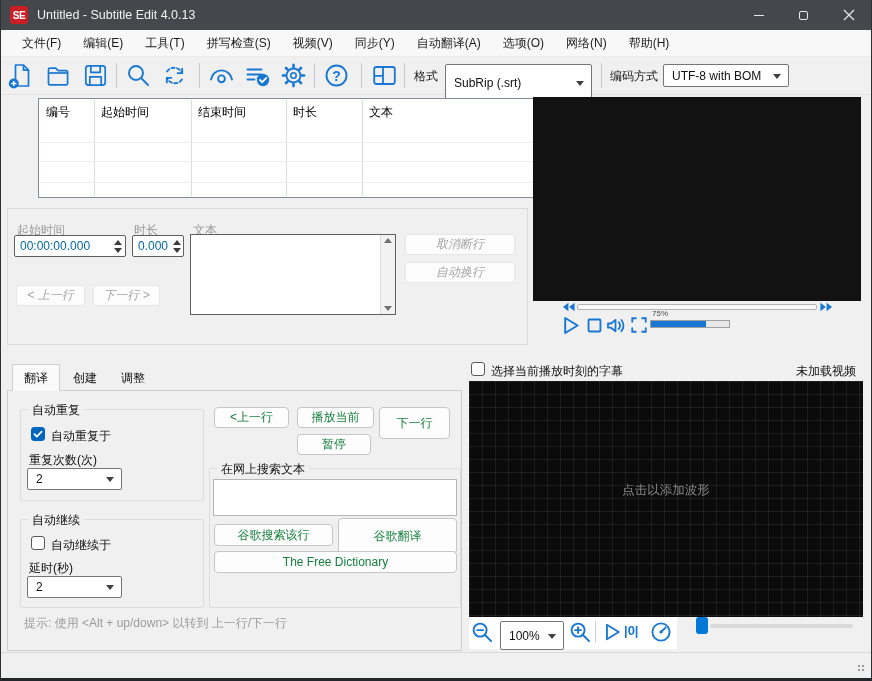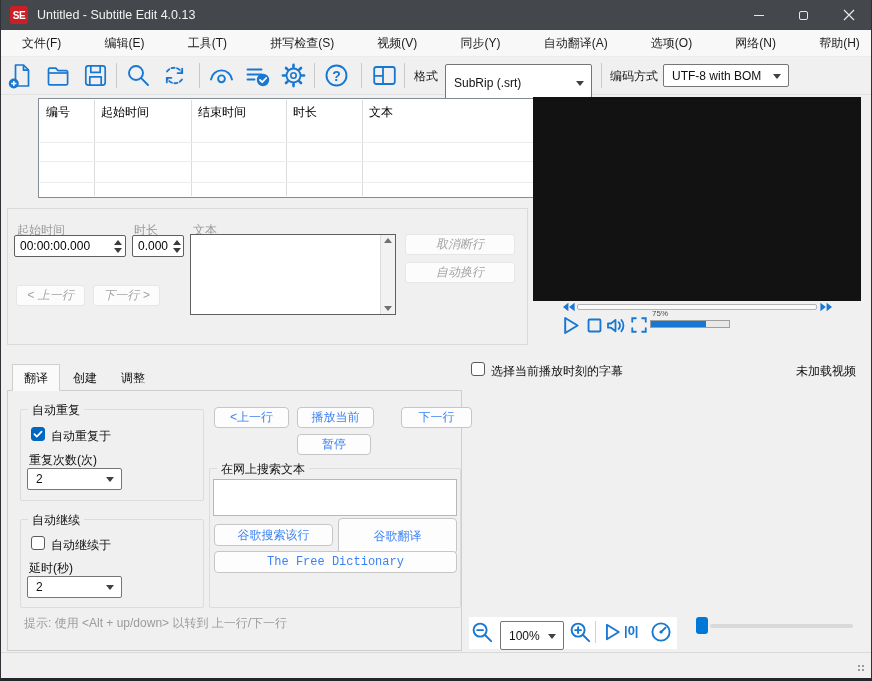--- a/index.html
+++ b/index.html
@@ -11,51 +11,51 @@
   .titlebar{position:absolute;left:0;top:0;width:100%;height:30px;background:#44484d;display:flex;align-items:center;}
   .appicon{width:18px;height:18px;margin-left:9px;background:#cb1f28;border-radius:3px;color:#fff;
     font-size:10px;font-weight:bold;display:flex;align-items:center;justify-content:center;letter-spacing:-0.5px;}
   .wtitle{color:#f2f2f2;font-size:12.5px;margin-left:9px;}
   .wbtns{position:absolute;right:0;top:0;height:30px;display:flex;}
   .wbtn{width:45px;height:30px;display:flex;align-items:center;justify-content:center;}
   .glyph-min{width:10px;height:1px;background:#e8e8e8;}
   .glyph-max{width:9px;height:9px;border:1px solid #e8e8e8;border-radius:2px;}
   
   .menubar{position:absolute;left:0;top:30px;width:100%;height:27px;background:#f8f8f8;border-bottom:1px solid #ececec;
-    display:flex;align-items:center;padding-left:10px;justify-content:space-between;}
+    display:flex;align-items:center;padding-left:10px;}
   .menuitem{font-size:12px;color:#1b1b1b;padding:0 11px;line-height:26px;}
   
   .toolbar{position:absolute;left:0;top:57px;width:100%;height:38px;background:#f0f0f0;border-bottom:1px solid #e3e3e3;}
   .ticon{position:absolute;top:5px;width:27px;height:27px;}
   .tsep{position:absolute;top:6px;width:1px;height:25px;background:#c9c9c9;}
   .tlabel{position:absolute;top:11px;font-size:12px;color:#1b1b1b;}
   .combo{position:absolute;background:#fff;border:1px solid #767676;border-radius:2px;font-size:12px;color:#111;
     display:flex;align-items:center;padding-left:8px;}
   .caret{position:absolute;right:7px;top:50%;margin-top:-2px;width:0;height:0;
     border-left:4px solid transparent;border-right:4px solid transparent;border-top:5px solid #404040;}
   
   .listview{position:absolute;left:5px;top:98px;width:522px;height:100px;background:#fff;border:1px solid #868c95;margin-left:32px;}
   .lv-head{position:absolute;top:0;height:26px;font-size:12px;color:#000;display:flex;align-items:center;padding-left:7px;}
   .lv-vline{position:absolute;top:1px;bottom:1px;width:1px;background:#dcdcdc;}
   .lv-hline{position:absolute;left:1px;right:1px;height:1px;background:#ededed;}
   
   .editor{position:absolute;left:6px;top:208px;width:521px;height:137px;border:1px solid #dadada;background:#f0f0f0;}
   .dimlabel{position:absolute;font-size:12px;color:#9b9b9b;}
   .field{position:absolute;background:#fff;border:1px solid #5f5f5f;border-radius:2px;display:flex;align-items:center;}
-  .field input{border:none;outline:none;width:100%;font-size:12px;font-family:inherit;color:#000000;padding-left:5px;background:transparent;}
+  .field input{border:none;outline:none;width:100%;font-size:12px;font-family:inherit;color:#0369a1;padding-left:5px;background:transparent;}
   .spin{width:16px;height:100%;display:flex;flex-direction:column;align-items:center;justify-content:center;gap:3px;}
   .spin-up{width:0;height:0;border-left:4px solid transparent;border-right:4px solid transparent;border-bottom:5px solid #3c3c3c;}
   .spin-dn{width:0;height:0;border-left:4px solid transparent;border-right:4px solid transparent;border-top:5px solid #3c3c3c;}
   .txtarea{position:absolute;background:#fff;border:1px solid #5f5f5f;}
   .sbar{position:absolute;right:0;top:0;bottom:0;width:15px;background:#f2f2f2;border-left:1px solid #dcdcdc;
     display:flex;flex-direction:column;justify-content:space-between;align-items:center;padding:3px 0;}
   .btn-dis{position:absolute;background:#fcfcfc;border:1px solid #e6e6e6;border-radius:3px;color:#a3a3a3;
     font-size:12px;display:flex;align-items:center;justify-content:center;font-style:italic;}
-  .btn{position:absolute;background:#fdfdfd;border:1px solid #c6c6c6;border-radius:4px;color:#3b82f6;
-    font-size:12px;display:flex;align-items:center;justify-content:center;font-family:Liberation Mono, monospace;}
+  .btn{position:absolute;background:#fdfdfd;border:1px solid #c6c6c6;border-radius:4px;color:#15803d;
+    font-size:12px;display:flex;align-items:center;justify-content:center;}
   
   .tabctl{position:absolute;left:6px;top:362px;width:455px;height:289px;}
   .tab{position:absolute;font-size:12px;display:flex;align-items:center;justify-content:center;}
   .tab.active{background:#fafafa;border:1px solid #cfcfcf;border-bottom:none;z-index:2;color:#111;}
   .tab.plain{color:#111;}
   .tabbody{position:absolute;left:0;right:0;top:28px;bottom:0;border:1px solid #cfcfcf;background:#f0f0f0;}
   .groupbox{position:absolute;border:1px solid #dcdcdc;border-radius:2px;}
   .grouplabel{position:absolute;top:-8px;left:7px;background:#f0f0f0;padding:0 4px;font-size:12px;color:#111;}
   .cb{position:absolute;width:14px;height:14px;border-radius:3px;}
   .cb.on{background:#0067c0;border:1px solid #0067c0;}
@@ -298,21 +298,21 @@
         <div class="combo" style="left:6px;top:56px;width:95px;height:22px">
           <span>2</span>
           <div class="caret"></div>
         </div>
       </div>
 
       <div class="hint" style="left:16px;top:224px">提示: 使用 &lt;Alt + up/down&gt; 以转到 上一行/下一行</div>
 
       <div class="btn" style="left:206px;top:16px;width:75px;height:21px">&lt;上一行</div>
       <div class="btn" style="left:289px;top:16px;width:77px;height:21px">播放当前</div>
-      <div class="btn" style="left:393px;top:16px;width:71px;height:21px">下一行</div>
+      <div class="btn" style="left:371px;top:16px;width:71px;height:32px">下一行</div>
       <div class="btn" style="left:289px;top:43px;width:74px;height:21px">暂停</div>
 
       <div class="groupbox" style="left:201px;top:77px;width:252px;height:140px">
         <div class="grouplabel">在网上搜索文本</div>
         <div class="searchbox" style="left:3px;top:10px;width:244px;height:37px"></div>
         <div class="btn" style="left:4px;top:55px;width:119px;height:22px">谷歌搜索该行</div>
         <div class="btn" style="left:128px;top:49px;width:119px;height:36px">谷歌翻译</div>
         <div class="btn" style="left:4px;top:82px;width:243px;height:22px">The Free Dictionary</div>
       </div>
     </div>
@@ -358,20 +358,23 @@
   </div>
   <div class="voltext">75%</div>
   <div class="volbar">
       <div class="volfill"></div>
     </div>
 
   <div class="cb off" style="left:470px;top:362px"></div>
   <div class="cblabel" style="left:490px;top:363px">选择当前播放时刻的字幕</div>
   <div class="novideo">未加载视频</div>
 
+  <div class="wave">
+    <div class="wavehint">点击以添加波形</div>
+  </div>
 
   <div class="wavepanel">
     <div class="abs" style="left:2px;top:4px">
       <svg width="23" height="23" viewBox="0 0 24 24">
         <g fill="none" stroke="#1877d2" stroke-width="2" stroke-linecap="round">
           <circle cx="9.5" cy="9.5" r="6.8"></circle>
             <path d="M14.6 14.6 21 21M6.4 9.5h6.2"></path>
           </g>
         </svg>
     </div>

